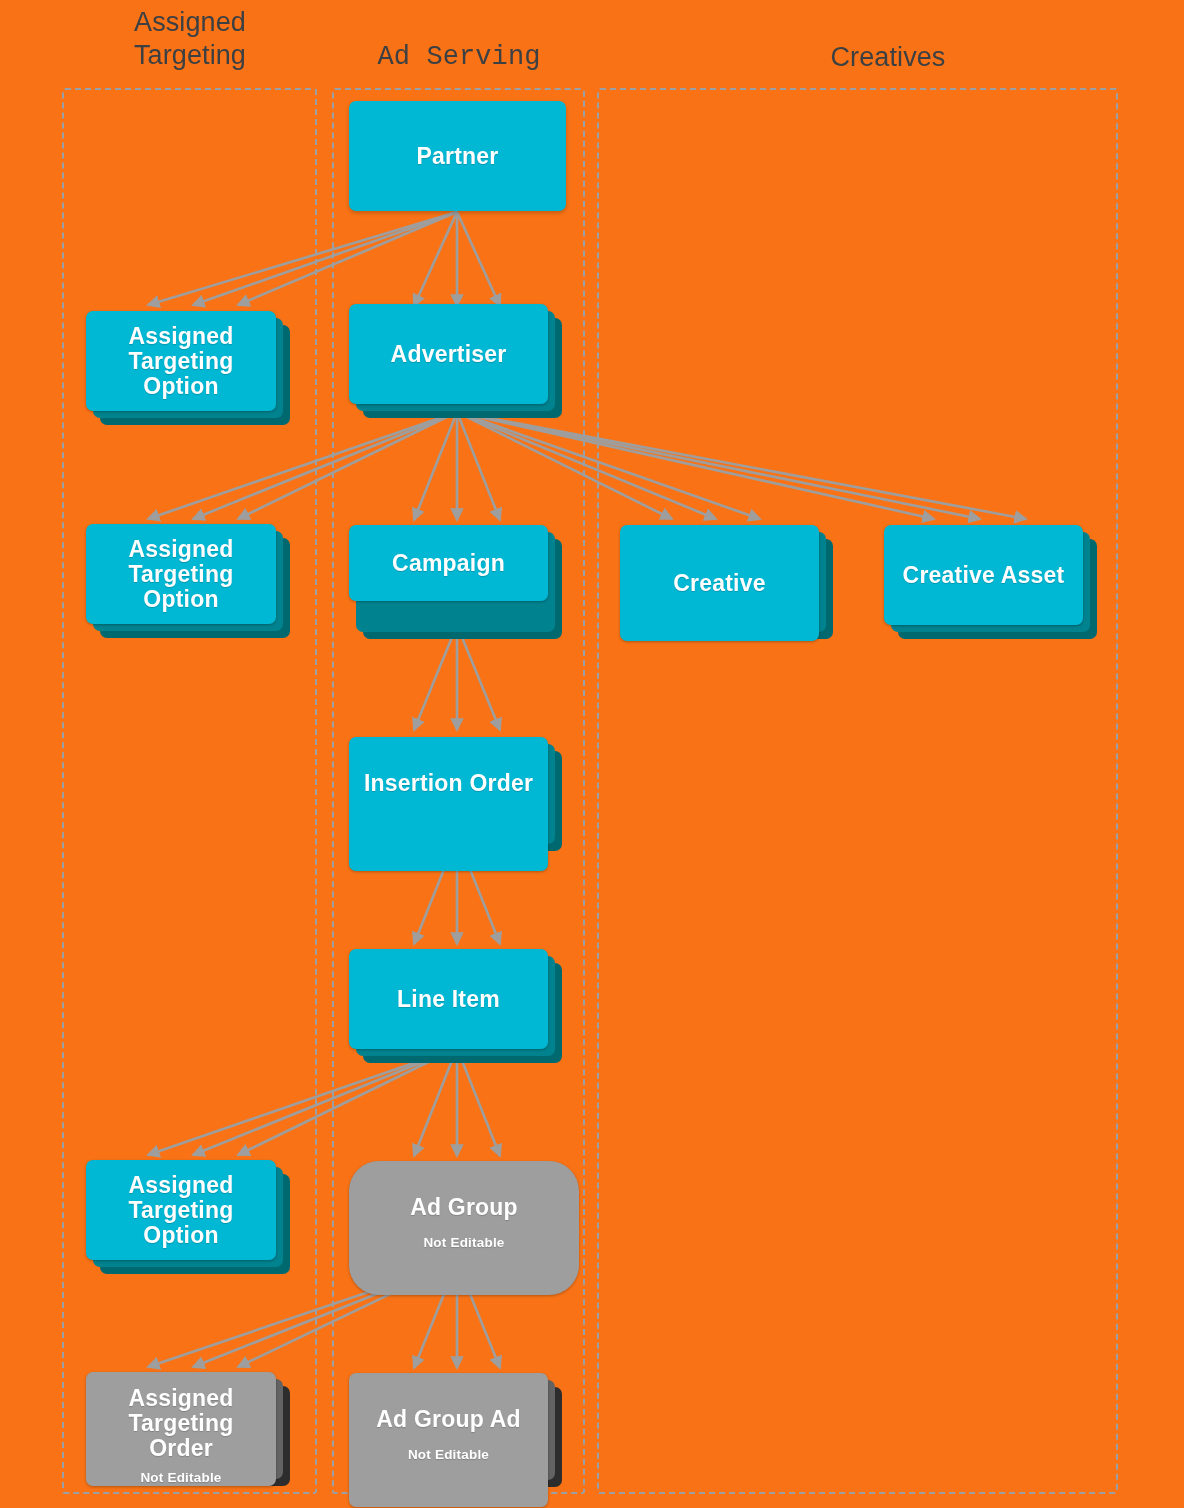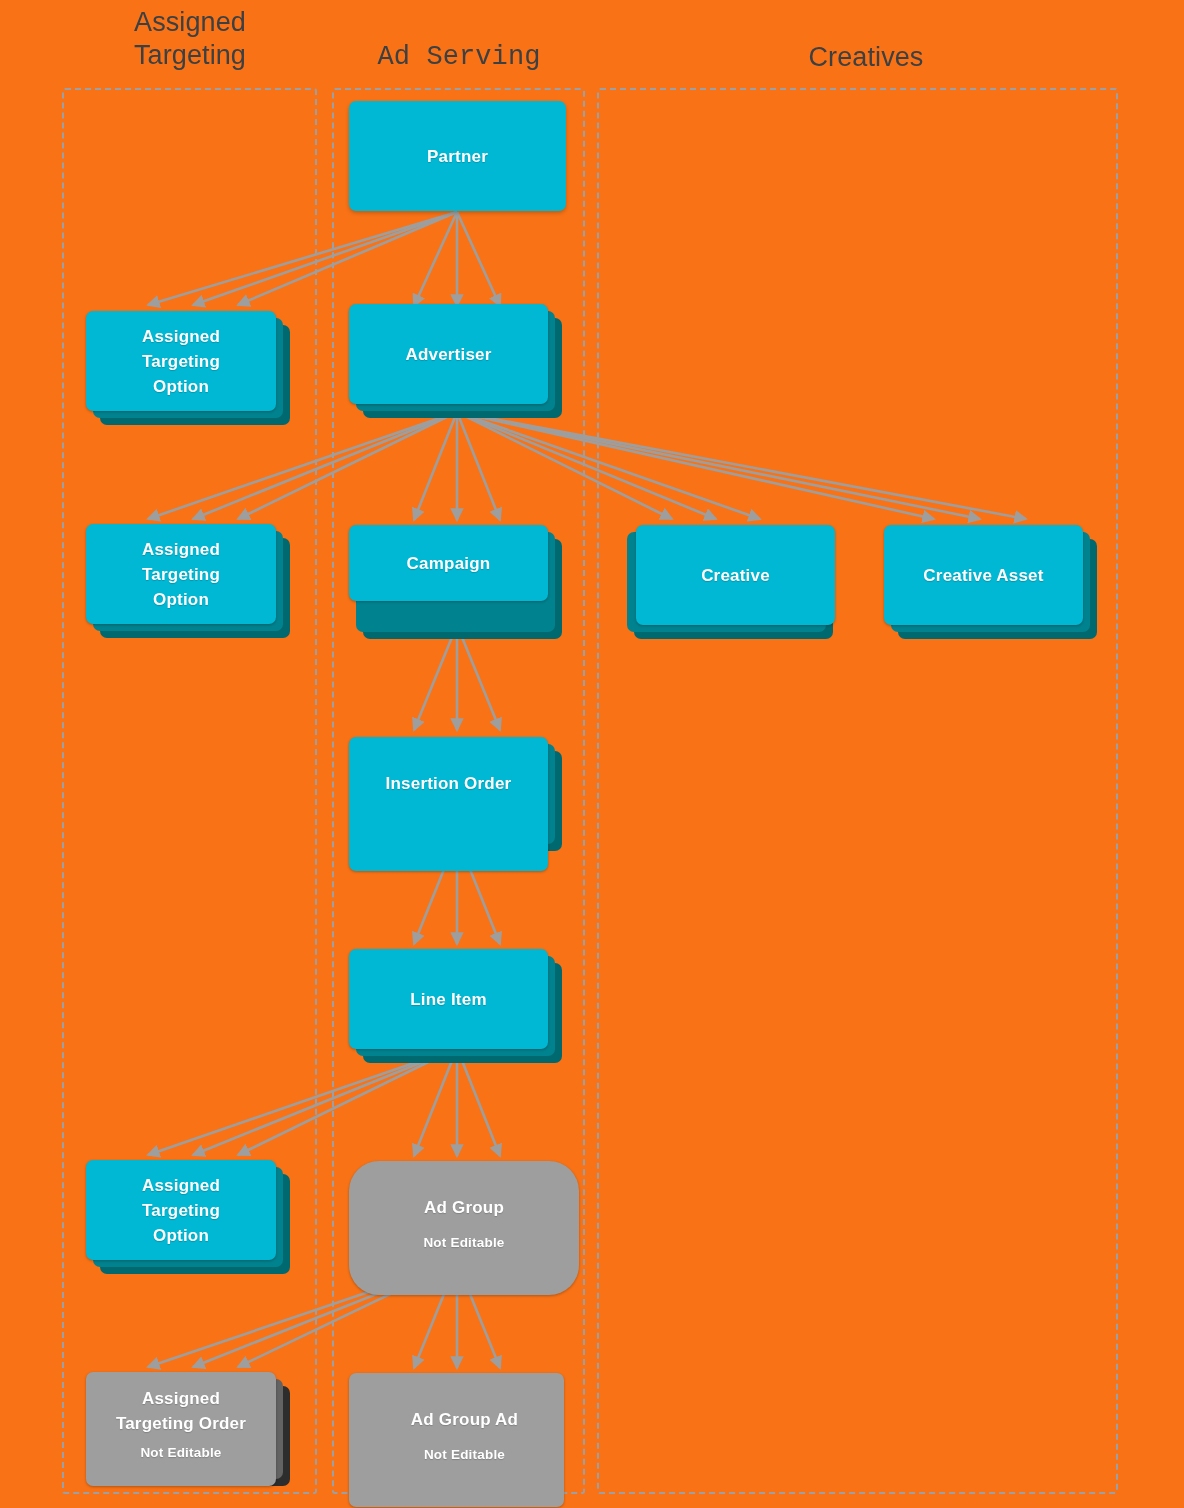--- a/index.html
+++ b/index.html
@@ -75,21 +75,21 @@
   .teal .layer.mid   { background: #00838f; }
   .teal .layer.back  { background: #00696f; }
   
   .grey .layer.front { background: #9e9e9e; }
   .grey .layer.mid   { background: #636363; }
   .grey .layer.back  { background: #2d2d2d; }
 
   .node-label {
     color: #ffffff;
     font-weight: bold;
-    font-size: 17px;
+    font-size: 23px;
     line-height: 25px;
     text-align: center;
     letter-spacing: 0.2px;
     text-shadow: 0 1px 1px rgba(0,0,0,0.18);
     padding: 0 8px;
   }
   .node-sub {
     color: #ffffff;
     font-weight: bold;
     font-size: 13.5px;
@@ -104,21 +104,21 @@
 </head>
 <body>
 
 <div id="stage">
 
   <div class="col-title" style="left:62px; top:6px; width:256px;">
     <div>Assigned</div>
     <div>Targeting</div>
   </div>
   <div class="col-title" style="left:333px; top:41px; width:252px;font-family:Liberation Mono, monospace;">Ad Serving</div>
-  <div class="col-title" style="left:606px; top:41px; width:520px;">Creatives</div>
+  <div class="col-title" style="left:628px; top:41px; width:520px;">Creatives</div>
 
   <div class="lane" style="left:62px;  top:88px; width:255px; height:1406px;"></div>
   <div class="lane" style="left:332px; top:88px; width:253px; height:1406px;"></div>
   <div class="lane" style="left:597px; top:88px; width:521px; height:1406px;"></div>
 
   <svg id="edges" viewBox="0 0 1184 1508" width="1184" height="1508">
     <defs>
       <marker id="ah" viewBox="0 0 10 10" refX="8.6" refY="5" markerWidth="5.2" markerHeight="5.2" orient="auto-start-reverse">
         <path d="M 0 0 L 10 5 L 0 10 z" fill="#9e9e9e"></path>
       </marker>
@@ -217,21 +217,21 @@
     <div class="layer back" style="width:199px; height:100px;"></div>
     <div class="layer mid" style="width:199px; height:100px;"></div>
     <div class="layer front" style="width:199px; height:76px;">
       <div class="node-label">Campaign</div>
     </div>
   </div>
 
   <div class="node teal" style="left:620px; top:525px; width:199px; height:100px;">
     <div class="layer back" style="width:199px; height:100px;"></div>
     <div class="layer mid" style="width:199px; height:100px;"></div>
-    <div class="layer front" style="width:199px; height:100px;margin-left:16px;">
+    <div class="layer front" style="width:199px; height:116px;">
       <div class="node-label">Creative</div>
     </div>
   </div>
 
   <div class="node teal" style="left:884px; top:525px; width:199px; height:100px;">
     <div class="layer back" style="width:199px; height:100px;"></div>
     <div class="layer mid" style="width:199px; height:100px;"></div>
     <div class="layer front" style="width:199px; height:100px;">
       <div class="node-label">Creative Asset</div>
     </div>
@@ -282,19 +282,19 @@
         <span>Assigned</span><br>
         <span>Targeting Order</span>
       </div>
       <div class="node-sub" style="margin-top:8px;">Not Editable</div>
     </div>
   </div>
 
   <div class="node grey pushed-up" style="left:349px; top:1373px; width:199px; height:100px;">
     <div class="layer back" style="width:199px; height:100px;"></div>
     <div class="layer mid" style="width:199px; height:100px;"></div>
-    <div class="layer front" style="width:199px; height:100px;padding-left:16px;">
+    <div class="layer front" style="width:199px; height:100px;">
       <div class="node-label">Ad Group Ad</div>
       <div class="node-sub">Not Editable</div>
     </div>
   </div>
 
 </div>
 
 </body></html>

